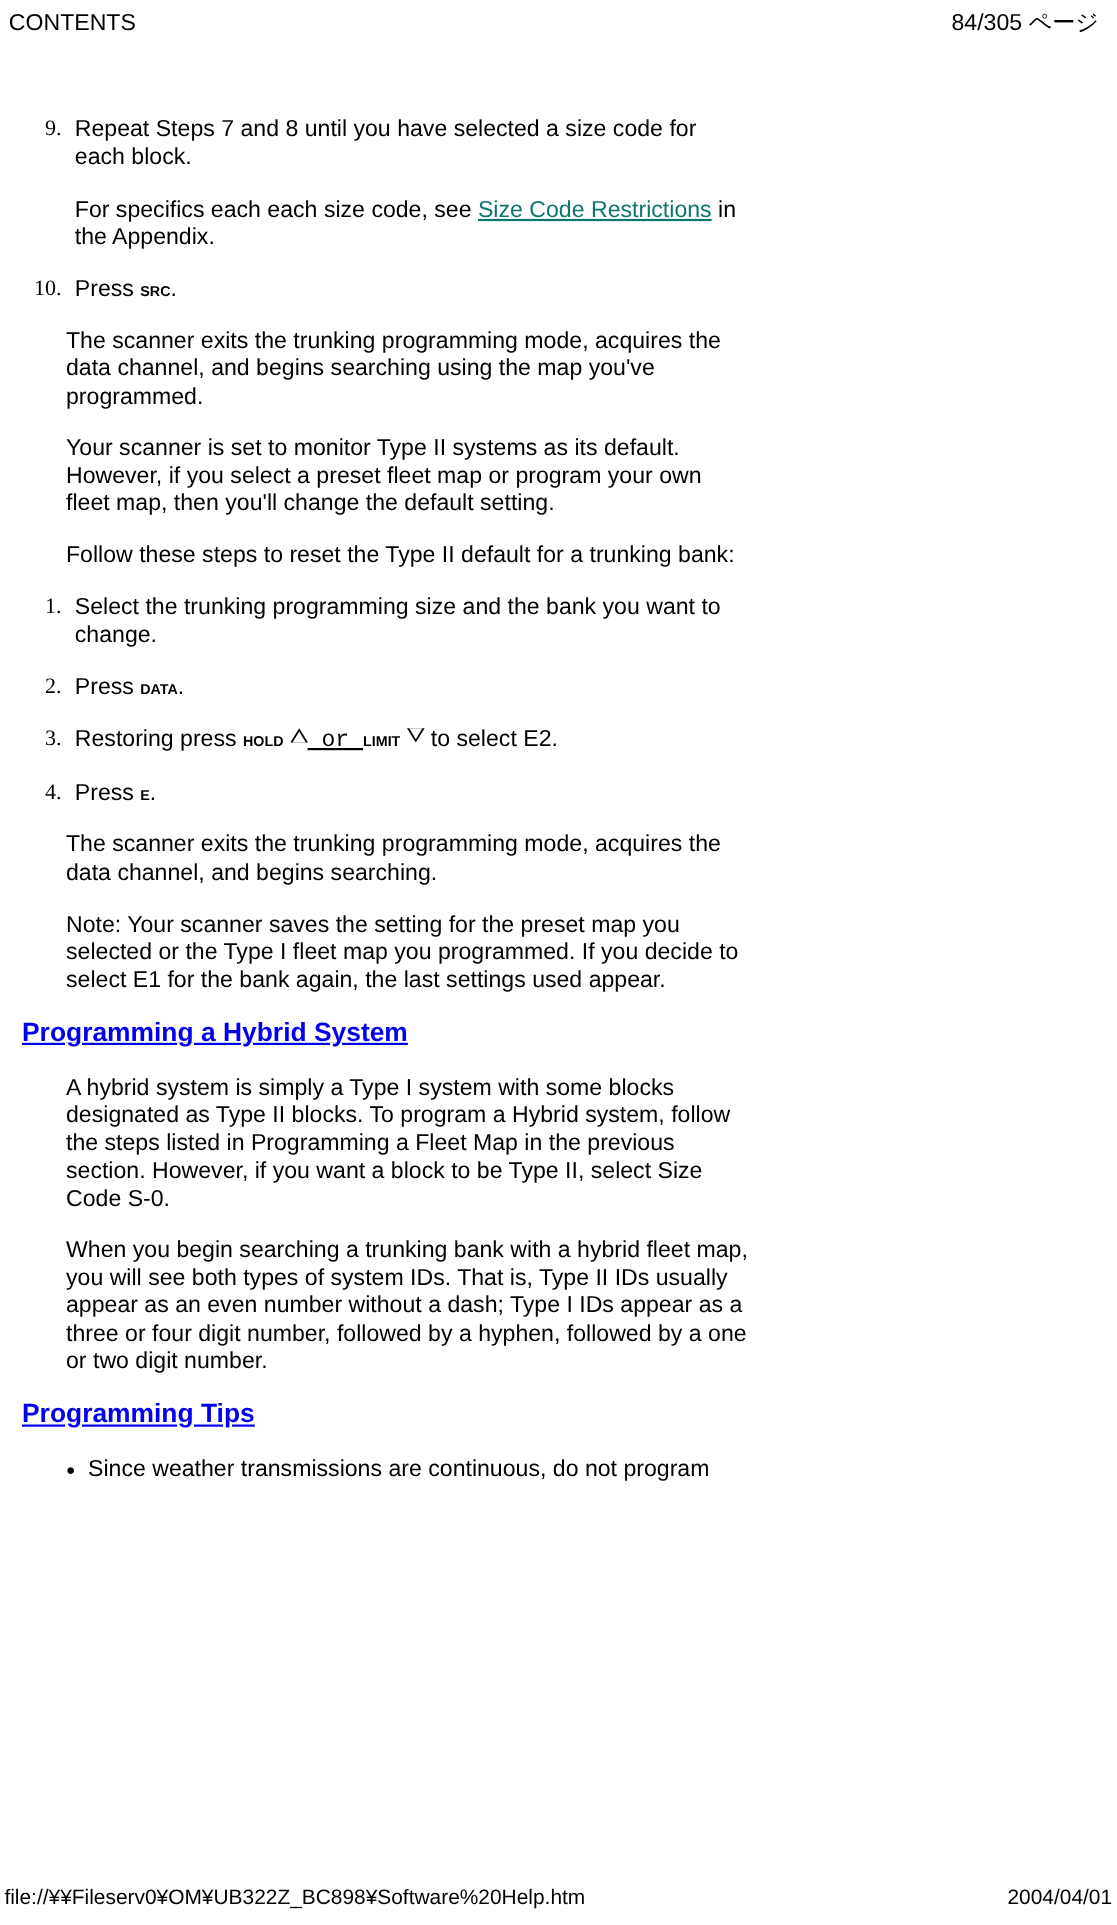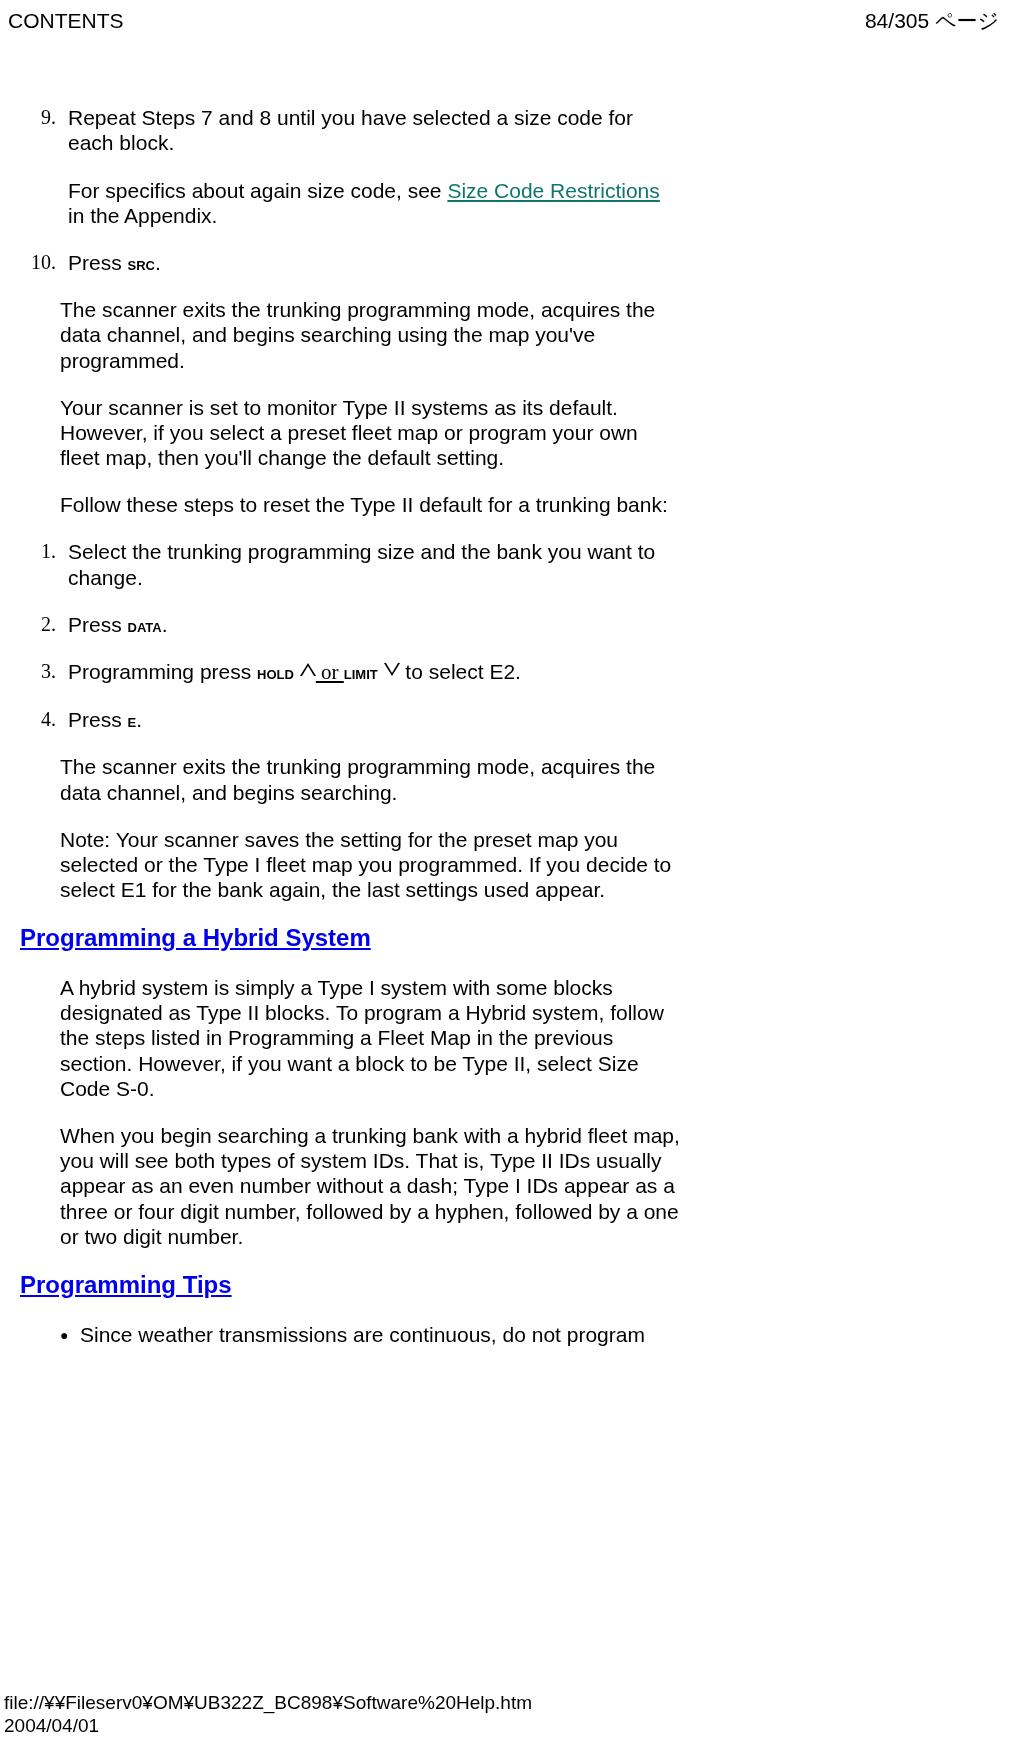--- a/index.html
+++ b/index.html
@@ -64,21 +64,21 @@
       color: #0000EE;
       text-decoration: underline;
       margin-top: 6px;
       margin-bottom: 22px;
     }
     .bold {
       font-weight: bold;
       font-size: 13px;
     }
     .serif {
-      font-family: Liberation Serif, serif;
+      font-family: Liberation Mono, monospace;
     }
     .tri-wrap-up {
       position: relative;
       display: inline-block;
       width: 16px;
       height: 14px;
       vertical-align: baseline;
     }
     .tri-wrap-up::before {
       content: "";
@@ -144,42 +144,41 @@
     .footer {
       position: absolute;
       bottom: 12px;
       left: 0;
       right: 0;
       display: flex;
       justify-content: space-between;
       font-family: "Comic Sans MS", cursive, sans-serif;
       font-size: 19px;
       padding: 0 4px;
-      flex-direction: column;
     }
     .underline {
       text-decoration: underline;
     }
   </style>
 </head>
 <body>
 
 <div class="header">
   <div class="header-left">CONTENTS</div>
   <div class="header-right">84/305 ページ</div>
 </div>
 
 <div class="content">
 
   <div class="ol-item">
     <div class="ol-num">9.</div>
     <div class="ol-text">
       <span>Repeat Steps 7 and 8 until you have selected a size code for each block.</span>
       <div class="ol-sub">
-        <span>For specifics about again size code, see </span><a class="link" href="#">Size Code Restrictions</a><span> in the Appendix.</span>
+        <span>For specifics each each size code, see </span><a class="link" href="#">Size Code Restrictions</a><span> in the Appendix.</span>
       </div>
     </div>
   </div>
 
   <div class="ol-item">
     <div class="ol-num">10.</div>
     <div class="ol-text">
       <span>Press </span><span class="bold">SRC</span><span>.</span>
     </div>
   </div>
@@ -198,21 +197,21 @@
   <div class="ol-item">
     <div class="ol-num">2.</div>
     <div class="ol-text">
       <span>Press </span><span class="bold">DATA</span><span>.</span>
     </div>
   </div>
 
   <div class="ol-item">
     <div class="ol-num">3.</div>
     <div class="ol-text">
-      <span>Programming press </span><span class="bold">HOLD</span> <span class="tri-wrap-up underline"></span><span class="serif underline"> or </span> <span class="bold">LIMIT</span> <span class="tri-wrap-down underline"></span><span> to select E2.</span>
+      <span>Restoring press </span><span class="bold">HOLD</span> <span class="tri-wrap-up underline"></span><span class="serif underline"> or </span> <span class="bold">LIMIT</span> <span class="tri-wrap-down underline"></span><span> to select E2.</span>
     </div>
   </div>
 
   <div class="ol-item">
     <div class="ol-num">4.</div>
     <div class="ol-text">
       <span>Press </span><span class="bold">E</span><span>.</span>
     </div>
   </div>
 

